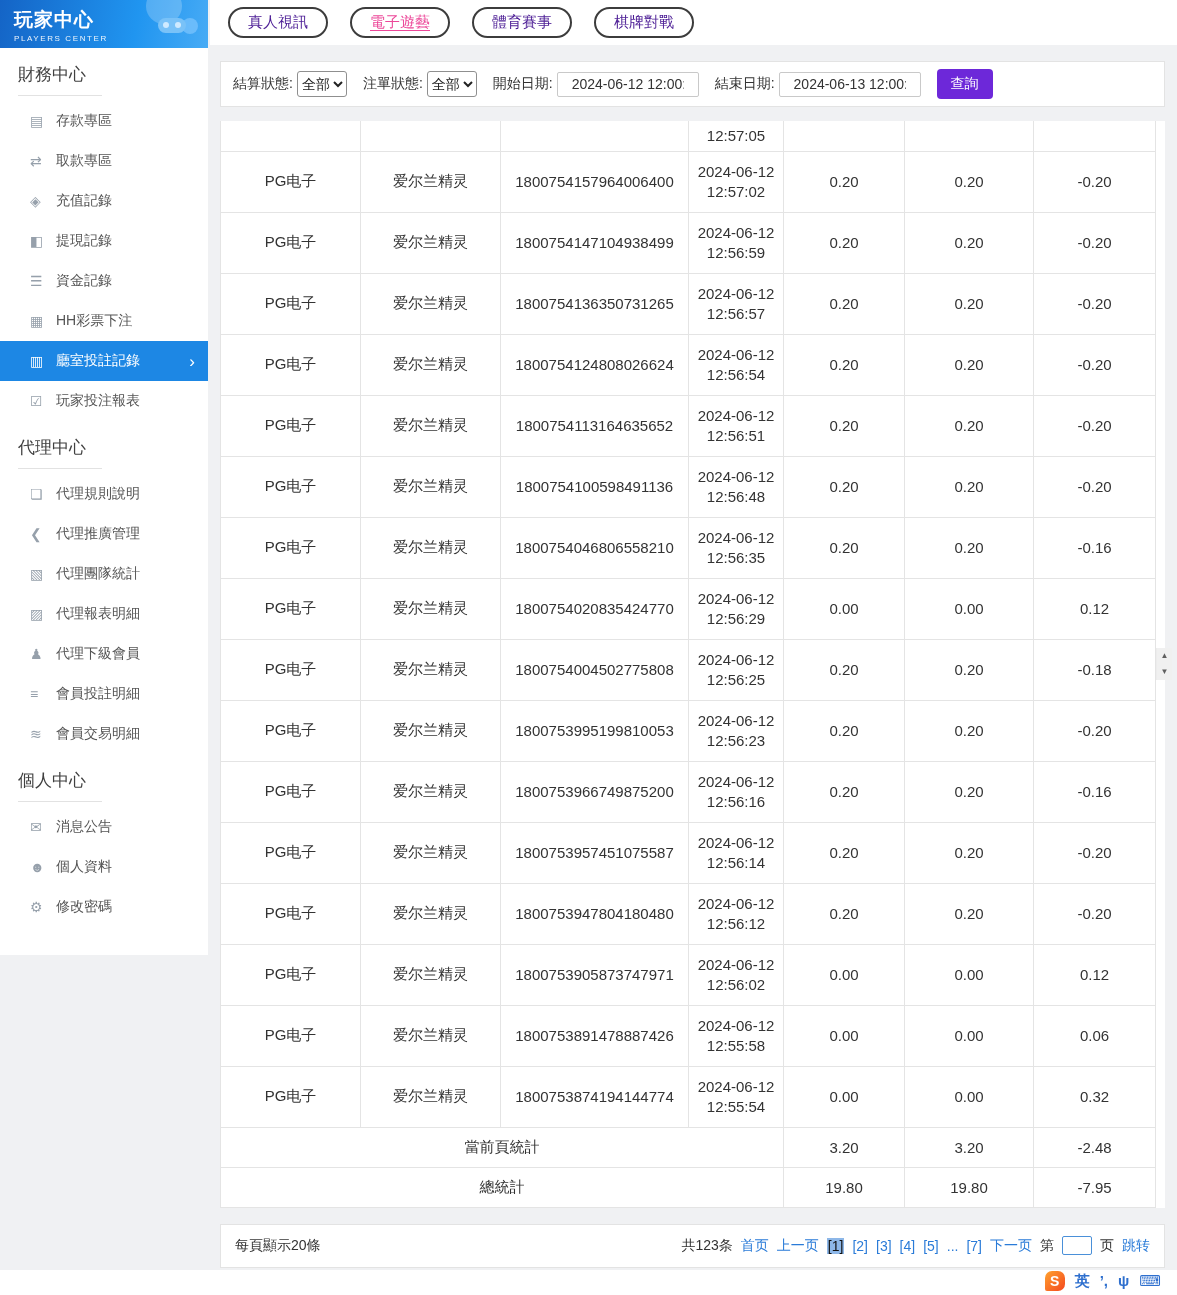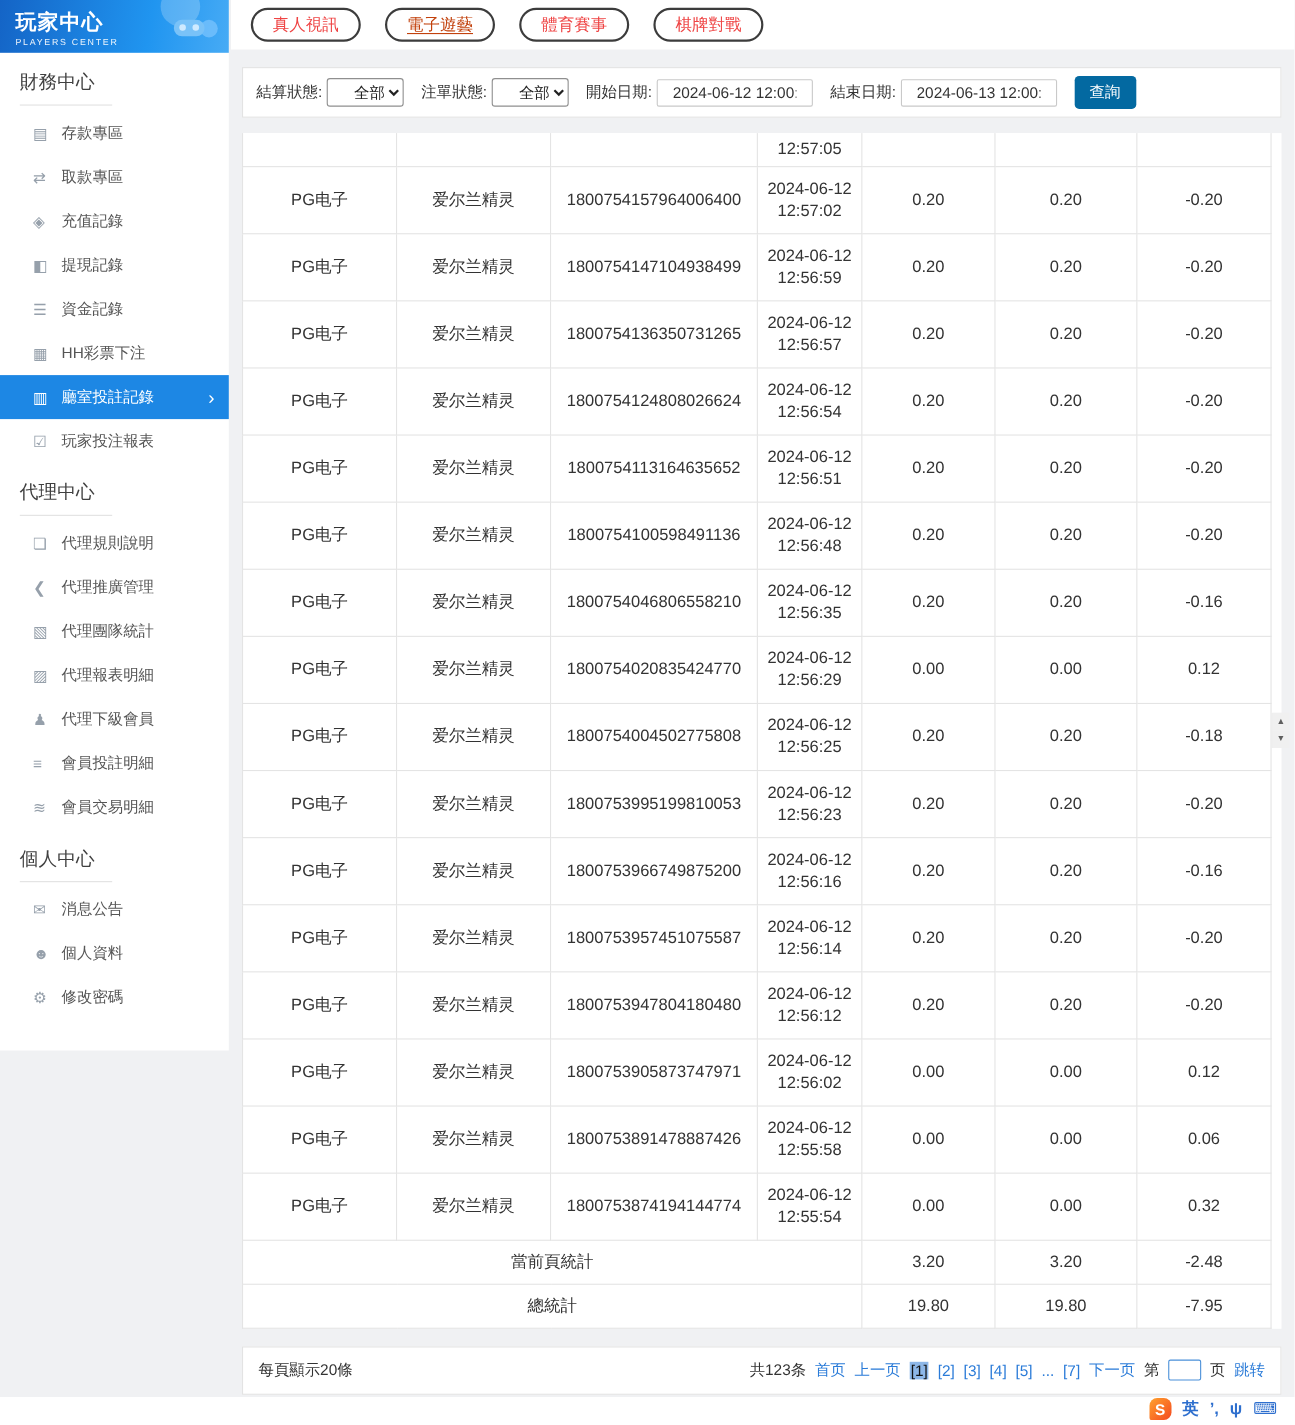--- a/index.html
+++ b/index.html
@@ -31,31 +31,31 @@
   .s-label { font-size:14px; white-space:nowrap; }
   .side-item.active { background:#1d87e4; color:#fff; }
   .side-item.active .s-icon { color:#fff; }
   .chev { position:absolute; right:13px; display:none; font-size:17px; line-height:1; }
   .side-item.active .chev { display:block; color:#fff; }
 
   
   .content { flex:1; min-width:0; }
   .tabbar { height:45px; background:#fff; display:flex; align-items:center; gap:22px; padding-left:18px; }
   .tab { height:31px; padding:0 18px; border:2px solid #3c3c3c; border-radius:17px; background:#fff;
-    font-size:15px; color:#ef4444; cursor:pointer; font-family:inherit; }
-  .tab.active { color:#c2410c; }
+    font-size:15px; color:#4c1d95; cursor:pointer; font-family:inherit; }
+  .tab.active { color:#ec4899; }
   .tab.active .tab-label { text-decoration:underline; text-underline-offset:3px; }
 
   .filterbar { margin:16px 12px 0 10px; background:#fff; border:1px solid #e3e3e3; height:46px;
     padding:0 12px; display:flex; align-items:center; font-size:14px; color:#333; }
   .f-group { display:flex; align-items:center; margin-right:16px; }
   .f-label { margin-right:4px; white-space:nowrap; }
-  .f-select { height:26px; font-size:14px; border:1px solid #8f8f8f; border-radius:3px; background:#fff; font-family:inherit; color:#222;padding-left:20px; }
+  .f-select { height:26px; font-size:14px; border:1px solid #8f8f8f; border-radius:3px; background:#fff; font-family:inherit; color:#222; }
   .f-input { height:25px; width:142px; border:1px solid #c9c9c9; border-radius:2px; padding:0 14px; font-size:14px; color:#333; font-family:inherit; }
-  .btn-search { height:30px; padding:0 14px; background:#0369a1; color:#fff; border:none; border-radius:4px; font-size:14px; cursor:pointer; font-family:inherit; }
+  .btn-search { height:30px; padding:0 14px; background:#6d28d9; color:#fff; border:none; border-radius:4px; font-size:14px; cursor:pointer; font-family:inherit; }
 
   
   .table-area { margin:14px 12px 0 10px; display:flex; align-items:center; background:#fff; }
   table.bet-table { border-collapse:collapse; table-layout:fixed; width:935px; background:#fff; }
   .co1{width:140px} .co2{width:140px} .co3{width:188px} .co4{width:95px} .co5{width:121px} .co6{width:129px} .co7{width:122px}
   .bet-table td { border:1px solid #e4e4e4; text-align:center; font-size:15px; color:#333;
     padding:0 3px; height:61px; overflow:hidden; vertical-align:middle; }
   tr.partial td { height:30px; border-top:none; }
   .time-line { line-height:20px; }
   tr.summary td { height:40px; }

